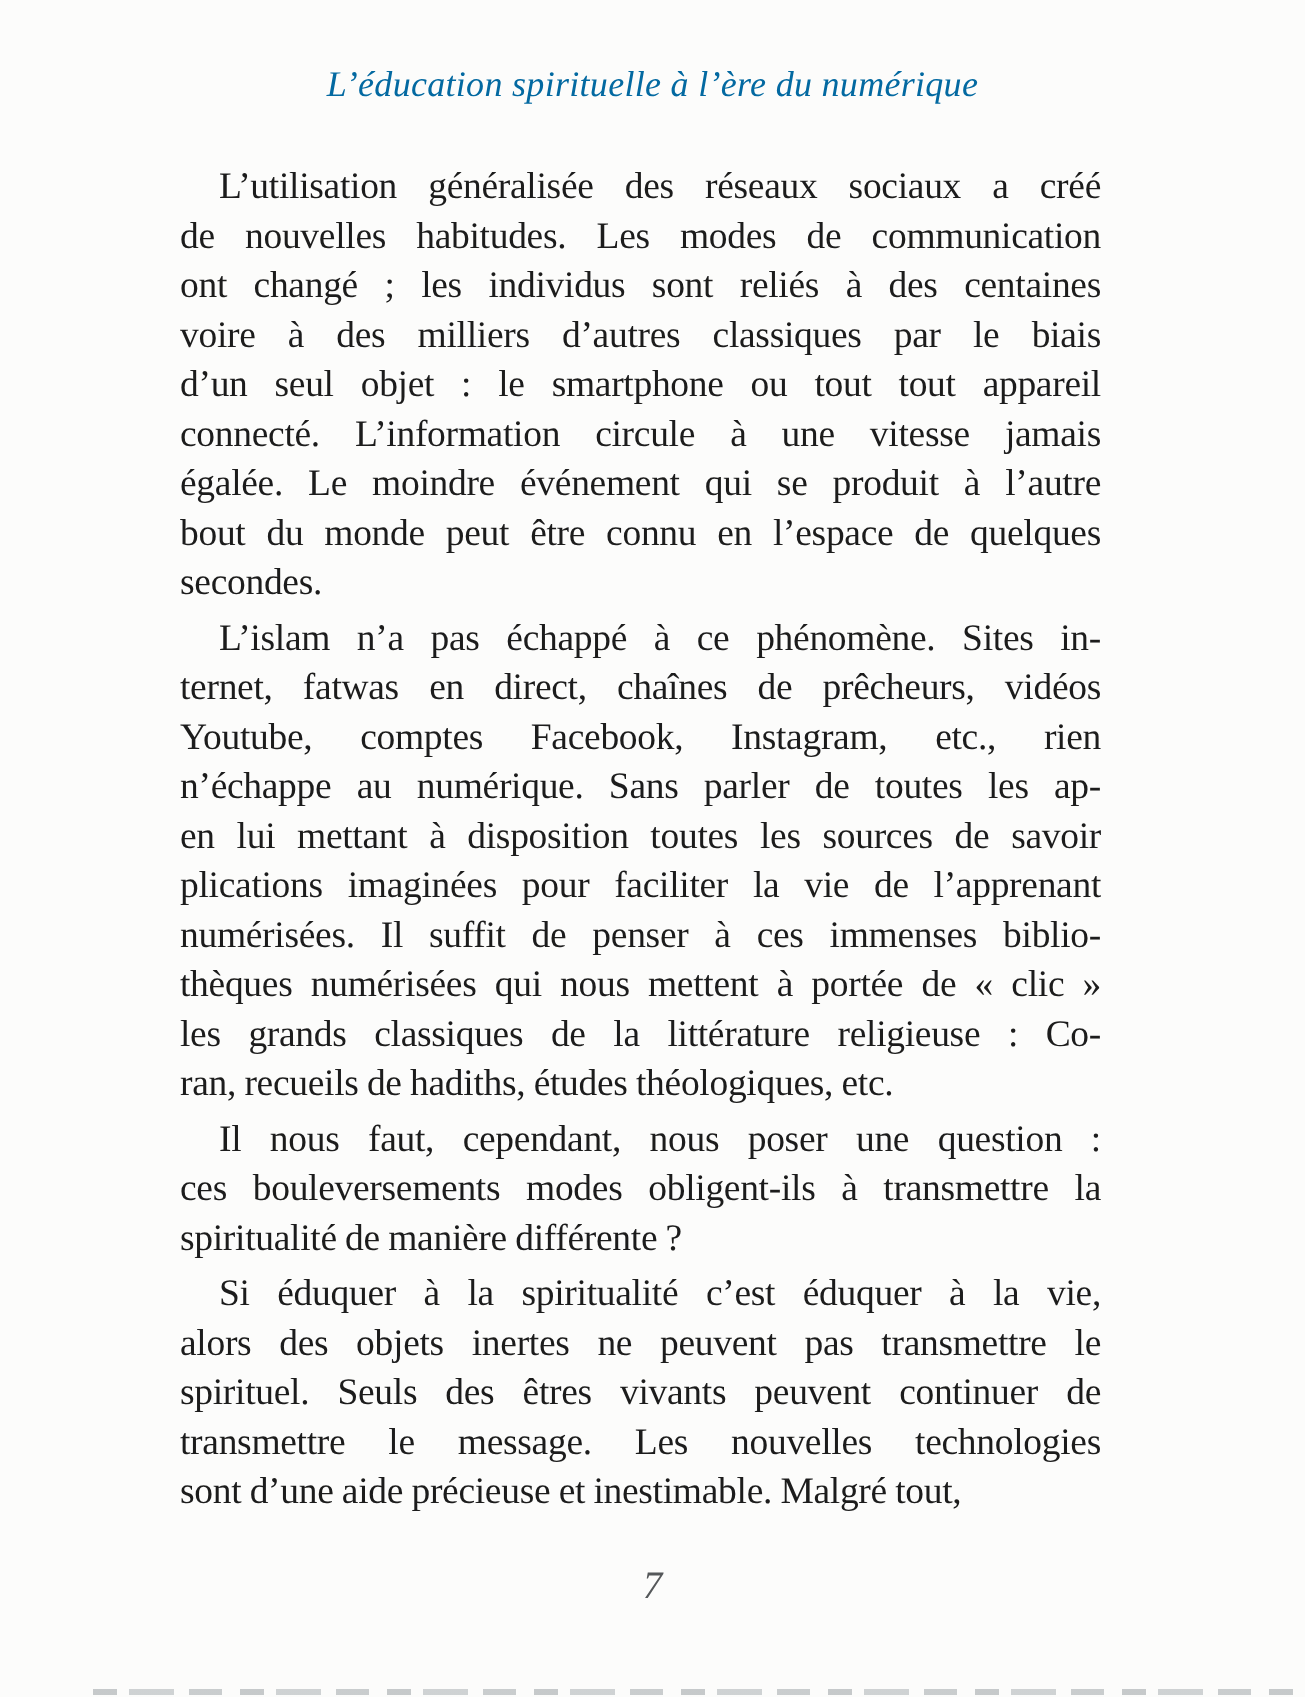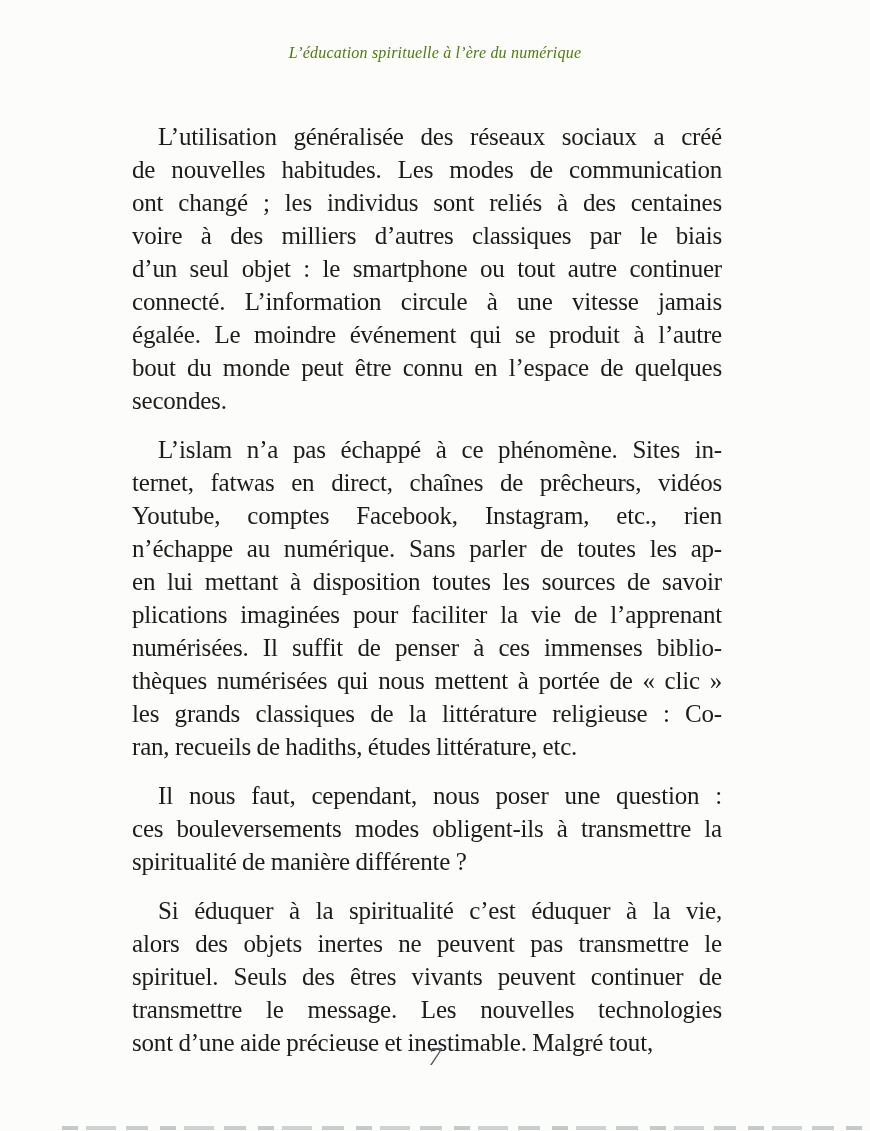--- a/index.html
+++ b/index.html
@@ -16,36 +16,36 @@
     position: absolute;
     inset: 0;
   }
   .running-header {
     position: absolute;
     top: 44px;
     left: 0;
     width: 100%;
     text-align: center;
     font-style: italic;
-    font-size: 16px;
+    font-size: 24px;
     letter-spacing: 0.2px;
-    color: #4d7c0f;
+    color: #0369a1;
   }
   .body-text {
     position: absolute;
     top: 104px;
     left: 116px;
     width: 622px;
     font-size: 25px;
     line-height: 33px;
     letter-spacing: -0.2px;
     word-spacing: -0.5px;
     color: #1c1c1c;
   }
-  .paragraph { margin: 16px; }
+  .paragraph { margin: 4px; }
   .line {
     text-align: justify;
     text-align-last: justify;
     height: 33px;
     overflow: hidden;
     white-space: normal;
   }
   .line.first { text-indent: 26px; }
   .line.last { text-align-last: left; }
   .page-number {
@@ -82,37 +82,37 @@
 <div class="page">
 
   <div class="running-header">L’éducation spirituelle à l’ère du numérique</div>
 
   <div class="body-text" id="body-text">
       <div class="paragraph">
         <div class="line first">L’utilisation généralisée des réseaux sociaux a créé</div>
         <div class="line">de nouvelles habitudes. Les modes de communication</div>
         <div class="line">ont changé ; les individus sont reliés à des centaines</div>
         <div class="line">voire à des milliers d’autres classiques par le biais</div>
-        <div class="line">d’un seul objet : le smartphone ou tout autre continuer</div>
+        <div class="line">d’un seul objet : le smartphone ou tout tout appareil</div>
         <div class="line">connecté. L’information circule à une vitesse jamais</div>
         <div class="line">égalée. Le moindre événement qui se produit à l’autre</div>
         <div class="line">bout du monde peut être connu en l’espace de quelques</div>
         <div class="line last">secondes.</div>
       </div>
       <div class="paragraph">
         <div class="line first">L’islam n’a pas échappé à ce phénomène. Sites in-</div>
         <div class="line">ternet, fatwas en direct, chaînes de prêcheurs, vidéos</div>
         <div class="line">Youtube, comptes Facebook, Instagram, etc., rien</div>
         <div class="line">n’échappe au numérique. Sans parler de toutes les ap-</div>
         <div class="line">en lui mettant à disposition toutes les sources de savoir</div>
         <div class="line">plications imaginées pour faciliter la vie de l’apprenant</div>
         <div class="line">numérisées. Il suffit de penser à ces immenses biblio-</div>
         <div class="line">thèques numérisées qui nous mettent à portée de « clic »</div>
         <div class="line">les grands classiques de la littérature religieuse : Co-</div>
-        <div class="line last">ran, recueils de hadiths, études littérature, etc.</div>
+        <div class="line last">ran, recueils de hadiths, études théologiques, etc.</div>
       </div>
       <div class="paragraph">
         <div class="line first">Il nous faut, cependant, nous poser une question :</div>
         <div class="line">ces bouleversements modes obligent-ils à transmettre la</div>
         <div class="line last">spiritualité de manière différente ?</div>
       </div>
       <div class="paragraph">
         <div class="line first">Si éduquer à la spiritualité c’est éduquer à la vie,</div>
         <div class="line">alors des objets inertes ne peuvent pas transmettre le</div>
         <div class="line">spirituel. Seuls des êtres vivants peuvent continuer de</div>

